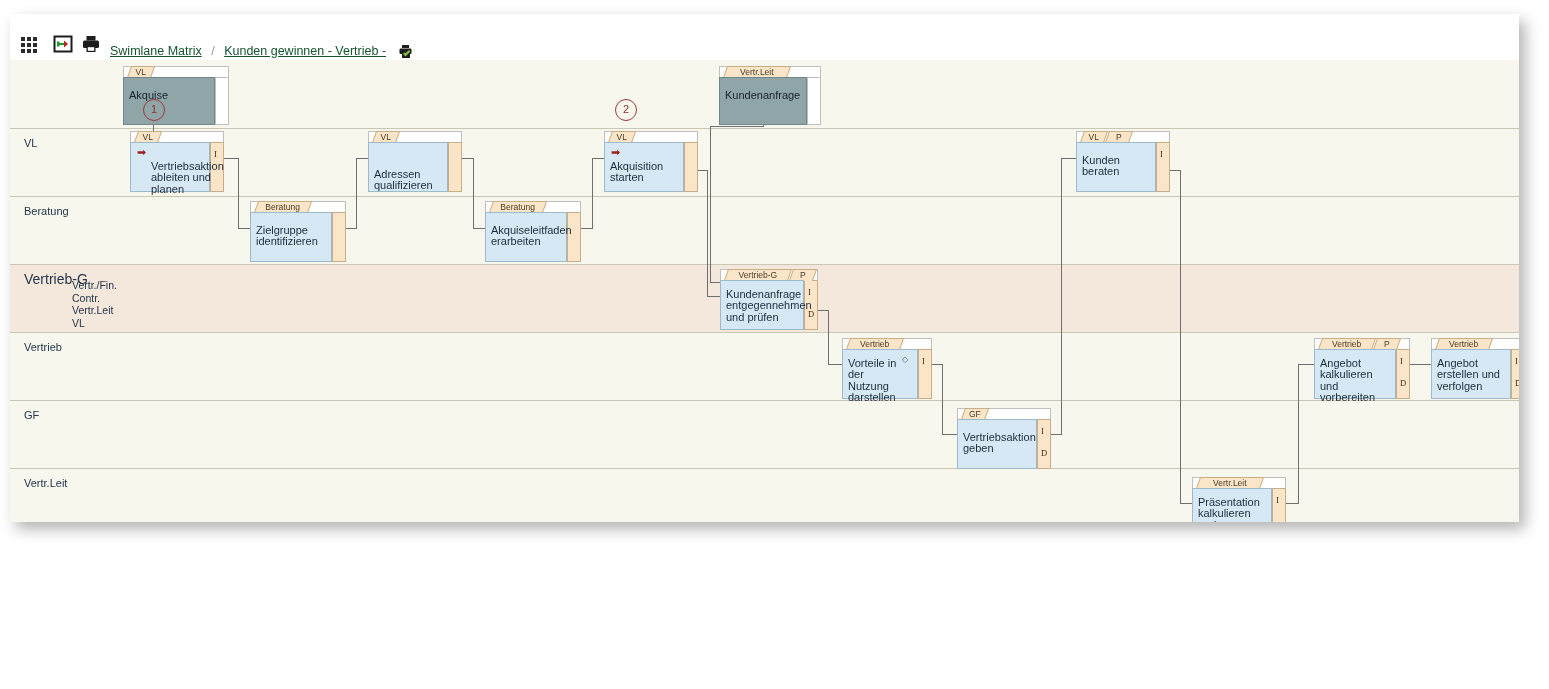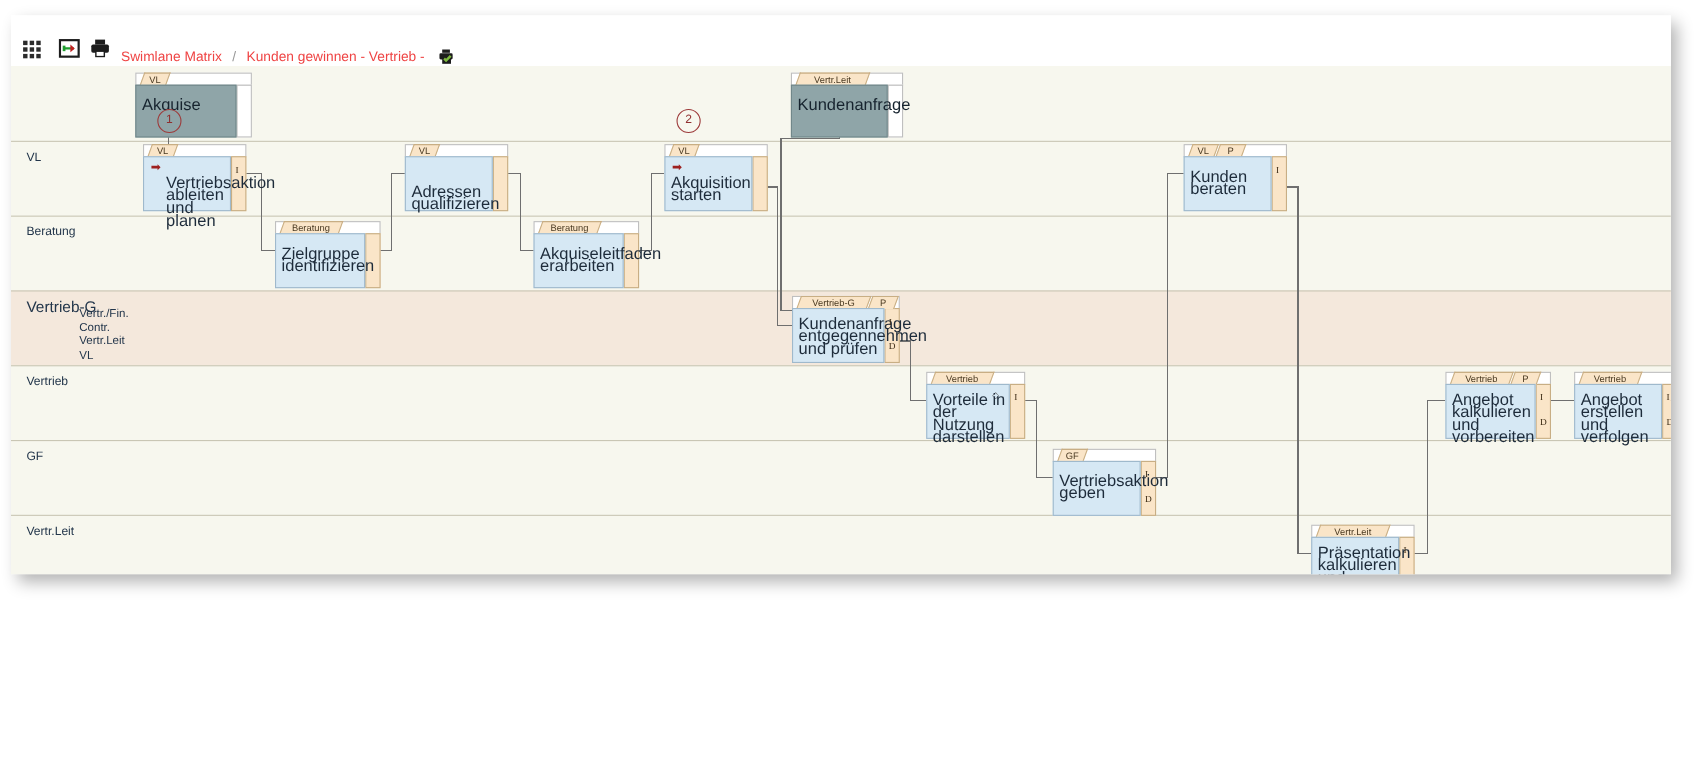--- a/index.html
+++ b/index.html
@@ -54,21 +54,21 @@
   #ic-print { left: 71px; }
 
   
   #breadcrumb {
     position: absolute;
     left: 100px; top: 30px;
     font-size: 12.5px;
     color: #3c3c3c;
     white-space: nowrap;
   }
-  #breadcrumb .crumb { color: #ef4444; cursor: pointer; }
+  #breadcrumb .crumb { color: #14532d; cursor: pointer; text-decoration: underline; }
   #breadcrumb .sep { color: #9a9a9a; margin: 0 6px; }
   #bc-icon { display: inline-block; vertical-align: -5px; margin-left: 8px; }
 
   
   #canvas {
     position: absolute;
     left: 0; top: 46px;
     width: 1509px;
     height: 462px;
     background: #f7f7ee;
@@ -146,21 +146,21 @@
     border-color: #bfbfbf;
   }
   .node .top3d {
     position: absolute;
     background: #ffffff;
     border: 1px solid #bfbfbf;
     box-sizing: border-box;
   }
   .node .label {
     position: absolute;
-    font-size: 15px;
+    font-size: 11px;
     color: #1d2b3a;
     line-height: 11.4px;
     white-space: pre-line;
   }
   .node.gray .label { color: #16232e; }
   .node .marks {
     position: absolute;
     font-size: 8.5px;
     color: #3b2a14;
     font-family: "Liberation Serif", serif;

